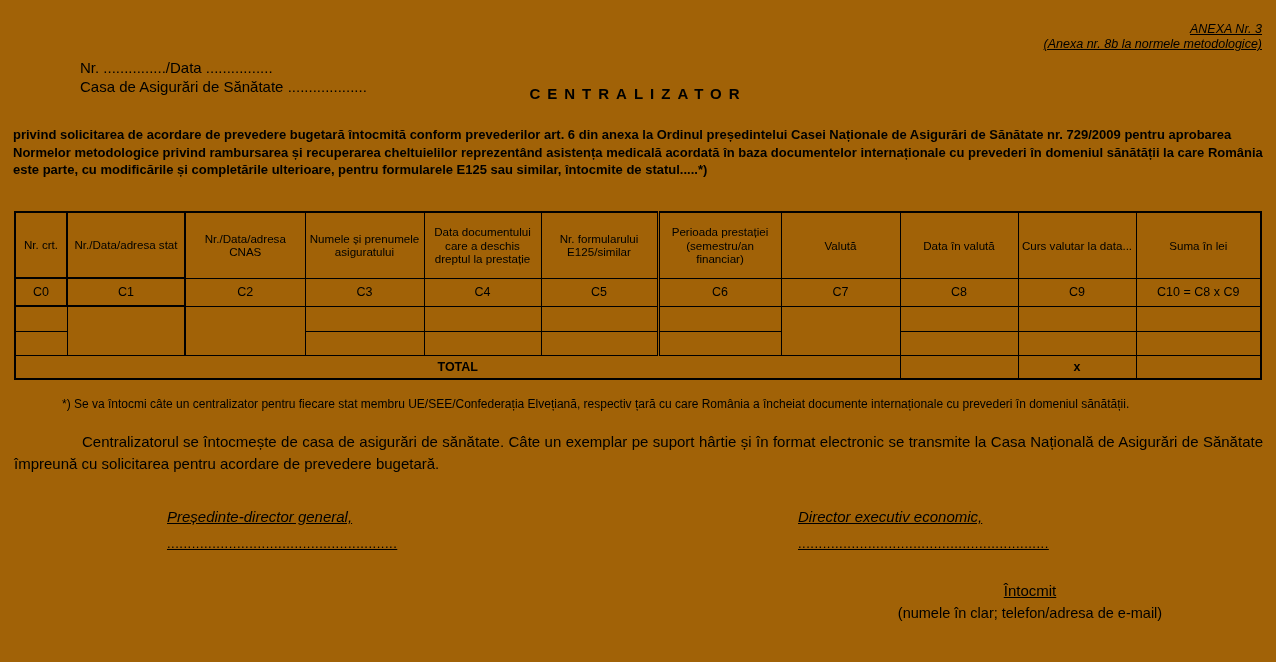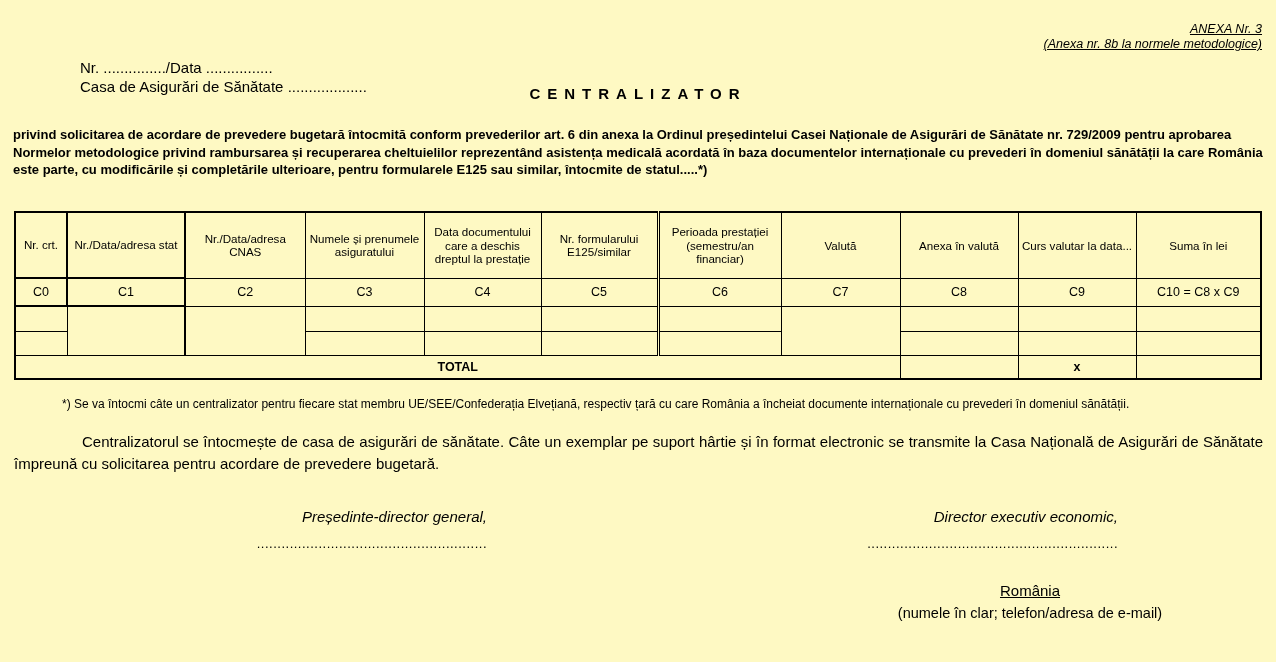--- a/index.html
+++ b/index.html
@@ -1,18 +1,18 @@
 <!DOCTYPE html>
 <html><head>
 <meta charset="utf-8">
 <style>
   * { box-sizing: border-box; }
   html,body { margin:0; padding:0; background:#ffffff; }
   body { width:1276px; height:662px; font-family:"Liberation Sans", sans-serif; color:#000; }
-  .page { position:relative; width:1276px; height:662px; background:#fef9c3; overflow:hidden; }
+  .page { position:relative; width:1276px; height:662px; background:#a16207; overflow:hidden; }
 
   .annex { position:absolute; top:22px; right:14px; text-align:right; font-style:italic;
            font-size:12.5px; line-height:15px; }
   .annex .u { text-decoration:underline; }
 
   .org { position:absolute; top:58px; left:80px; font-size:15px; line-height:19px; }
 
   .doc-title { position:absolute; top:85px; left:0; width:100%; text-align:center;
                font-weight:bold; font-size:15px; letter-spacing:7px; }
 
@@ -32,21 +32,21 @@
   tr.total-row td { height:24px; font-weight:bold; }
   .hv { border-width:2px !important; }
   .hvr { border-right-width:2px !important; }
   .dbl { border-left:3px double #000 !important; }
 
   .footnote { position:absolute; top:397px; left:62px; font-size:12px; white-space:nowrap; }
 
   .para { position:absolute; top:431px; left:14px; width:1249px; font-size:15px;
           line-height:21.5px; text-align:justify; text-indent:68px; }
 
-  .sig { position:absolute; top:508px; width:320px; text-align:right; font-size:15px; }
+  .sig { position:absolute; top:508px; width:320px; text-align:left; font-size:15px;text-decoration:underline; }
   .sig.left { left:167px; }
   .sig.right { left:798px; }
   .sig .t { font-style:italic; }
   .sig .d { margin-top:11px; font-size:13px; letter-spacing:0.5px; white-space:nowrap; }
 
   .prepared { position:absolute; top:579px; left:870px; width:320px; text-align:center;
               font-size:15px; line-height:23px; }
   .prepared .label { text-decoration:underline; }
   .prepared .note { font-size:14.5px; }
 </style>
@@ -86,21 +86,21 @@
     <tbody>
         <tr class="hdr-row">
       <th class="hv">Nr. crt.</th>
       <th class="hv">Nr./Data/adresa stat</th>
       <th>Nr./Data/adresa CNAS</th>
       <th>Numele și prenumele asiguratului</th>
       <th>Data documentului care a deschis dreptul la prestație</th>
       <th>Nr. formularului E125/similar</th>
       <th class="dbl">Perioada prestației (semestru/an financiar)</th>
       <th>Valută</th>
-      <th>Anexa în valută</th>
+      <th>Data în valută</th>
       <th>Curs valutar la data...</th>
       <th>Suma în lei</th>
     </tr>
     <tr class="code-row">
       <td class="hv">C0</td>
       <td class="hv">C1</td>
       <td>C2</td>
       <td>C3</td>
       <td>C4</td>
       <td>C5</td>
@@ -150,17 +150,17 @@
     <div class="t">Președinte-director general,</div>
     <div class="d">........................................................</div>
   </div>
 
   <div class="sig right">
     <div class="t">Director executiv economic,</div>
     <div class="d">.............................................................</div>
   </div>
 
   <div class="prepared">
-    <div class="label">România</div>
+    <div class="label">Întocmit</div>
     <div class="note">(numele în clar; telefon/adresa de e-mail)</div>
   </div>
 
 </div>
 
 </body></html>

